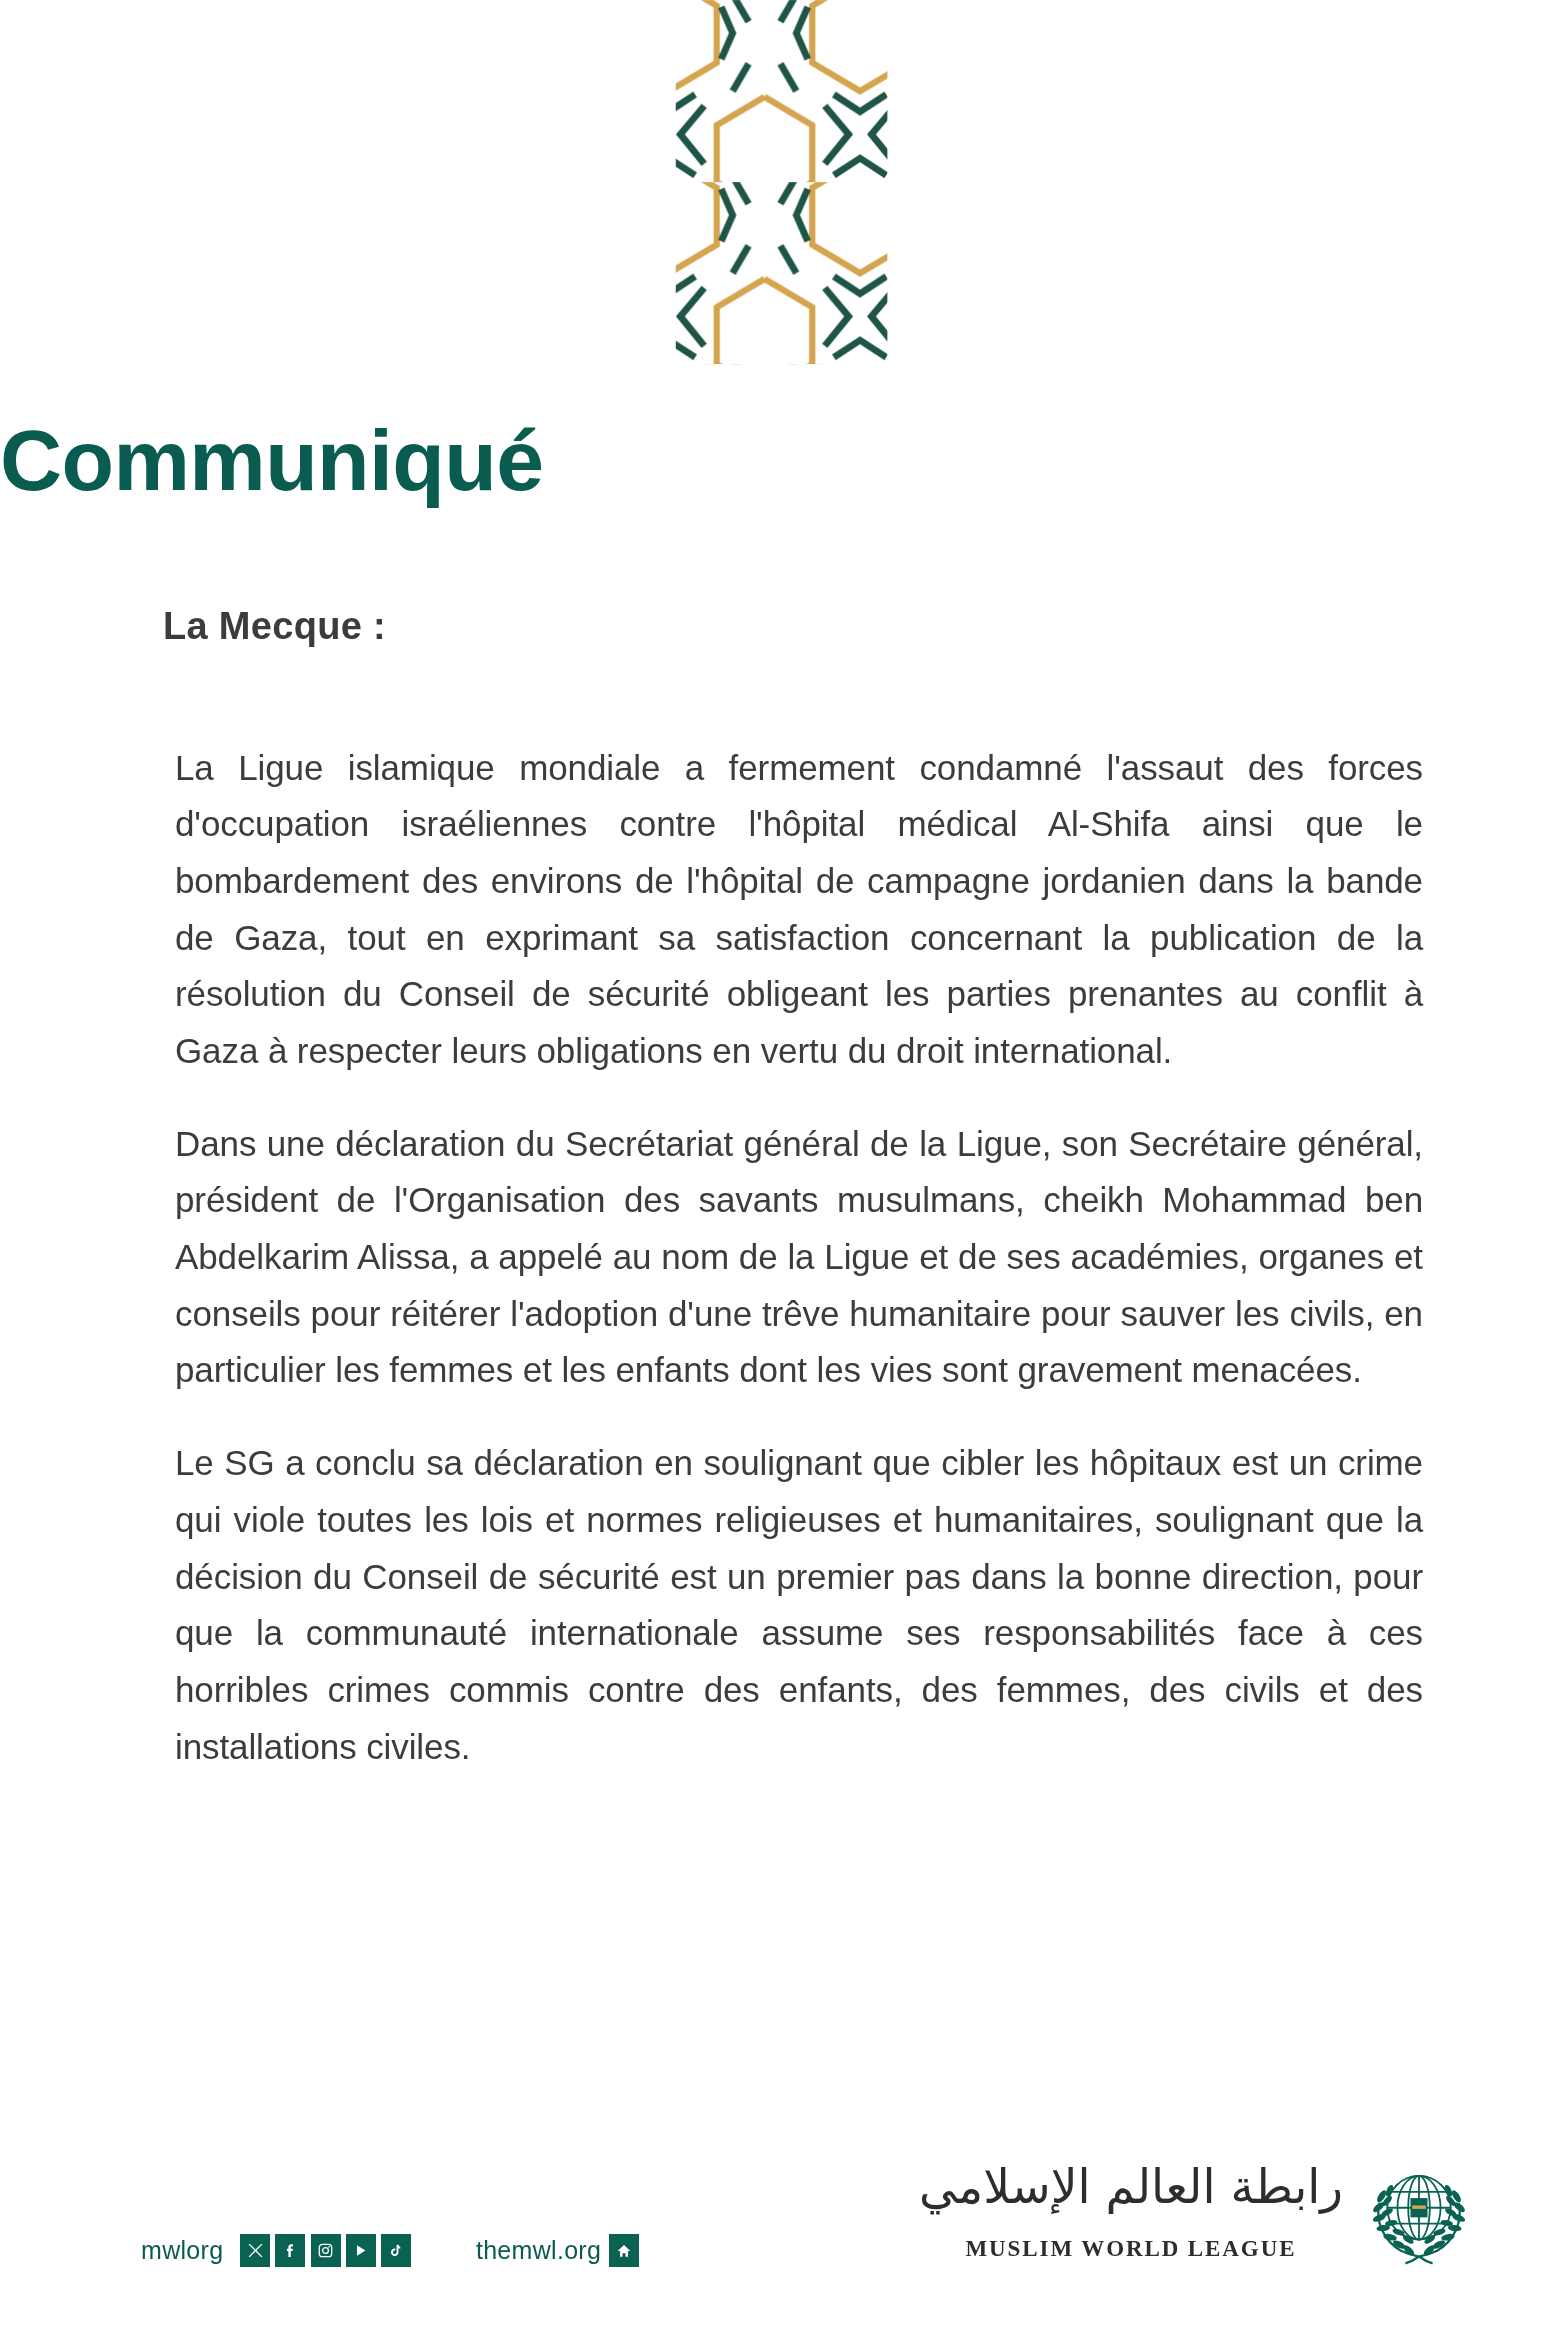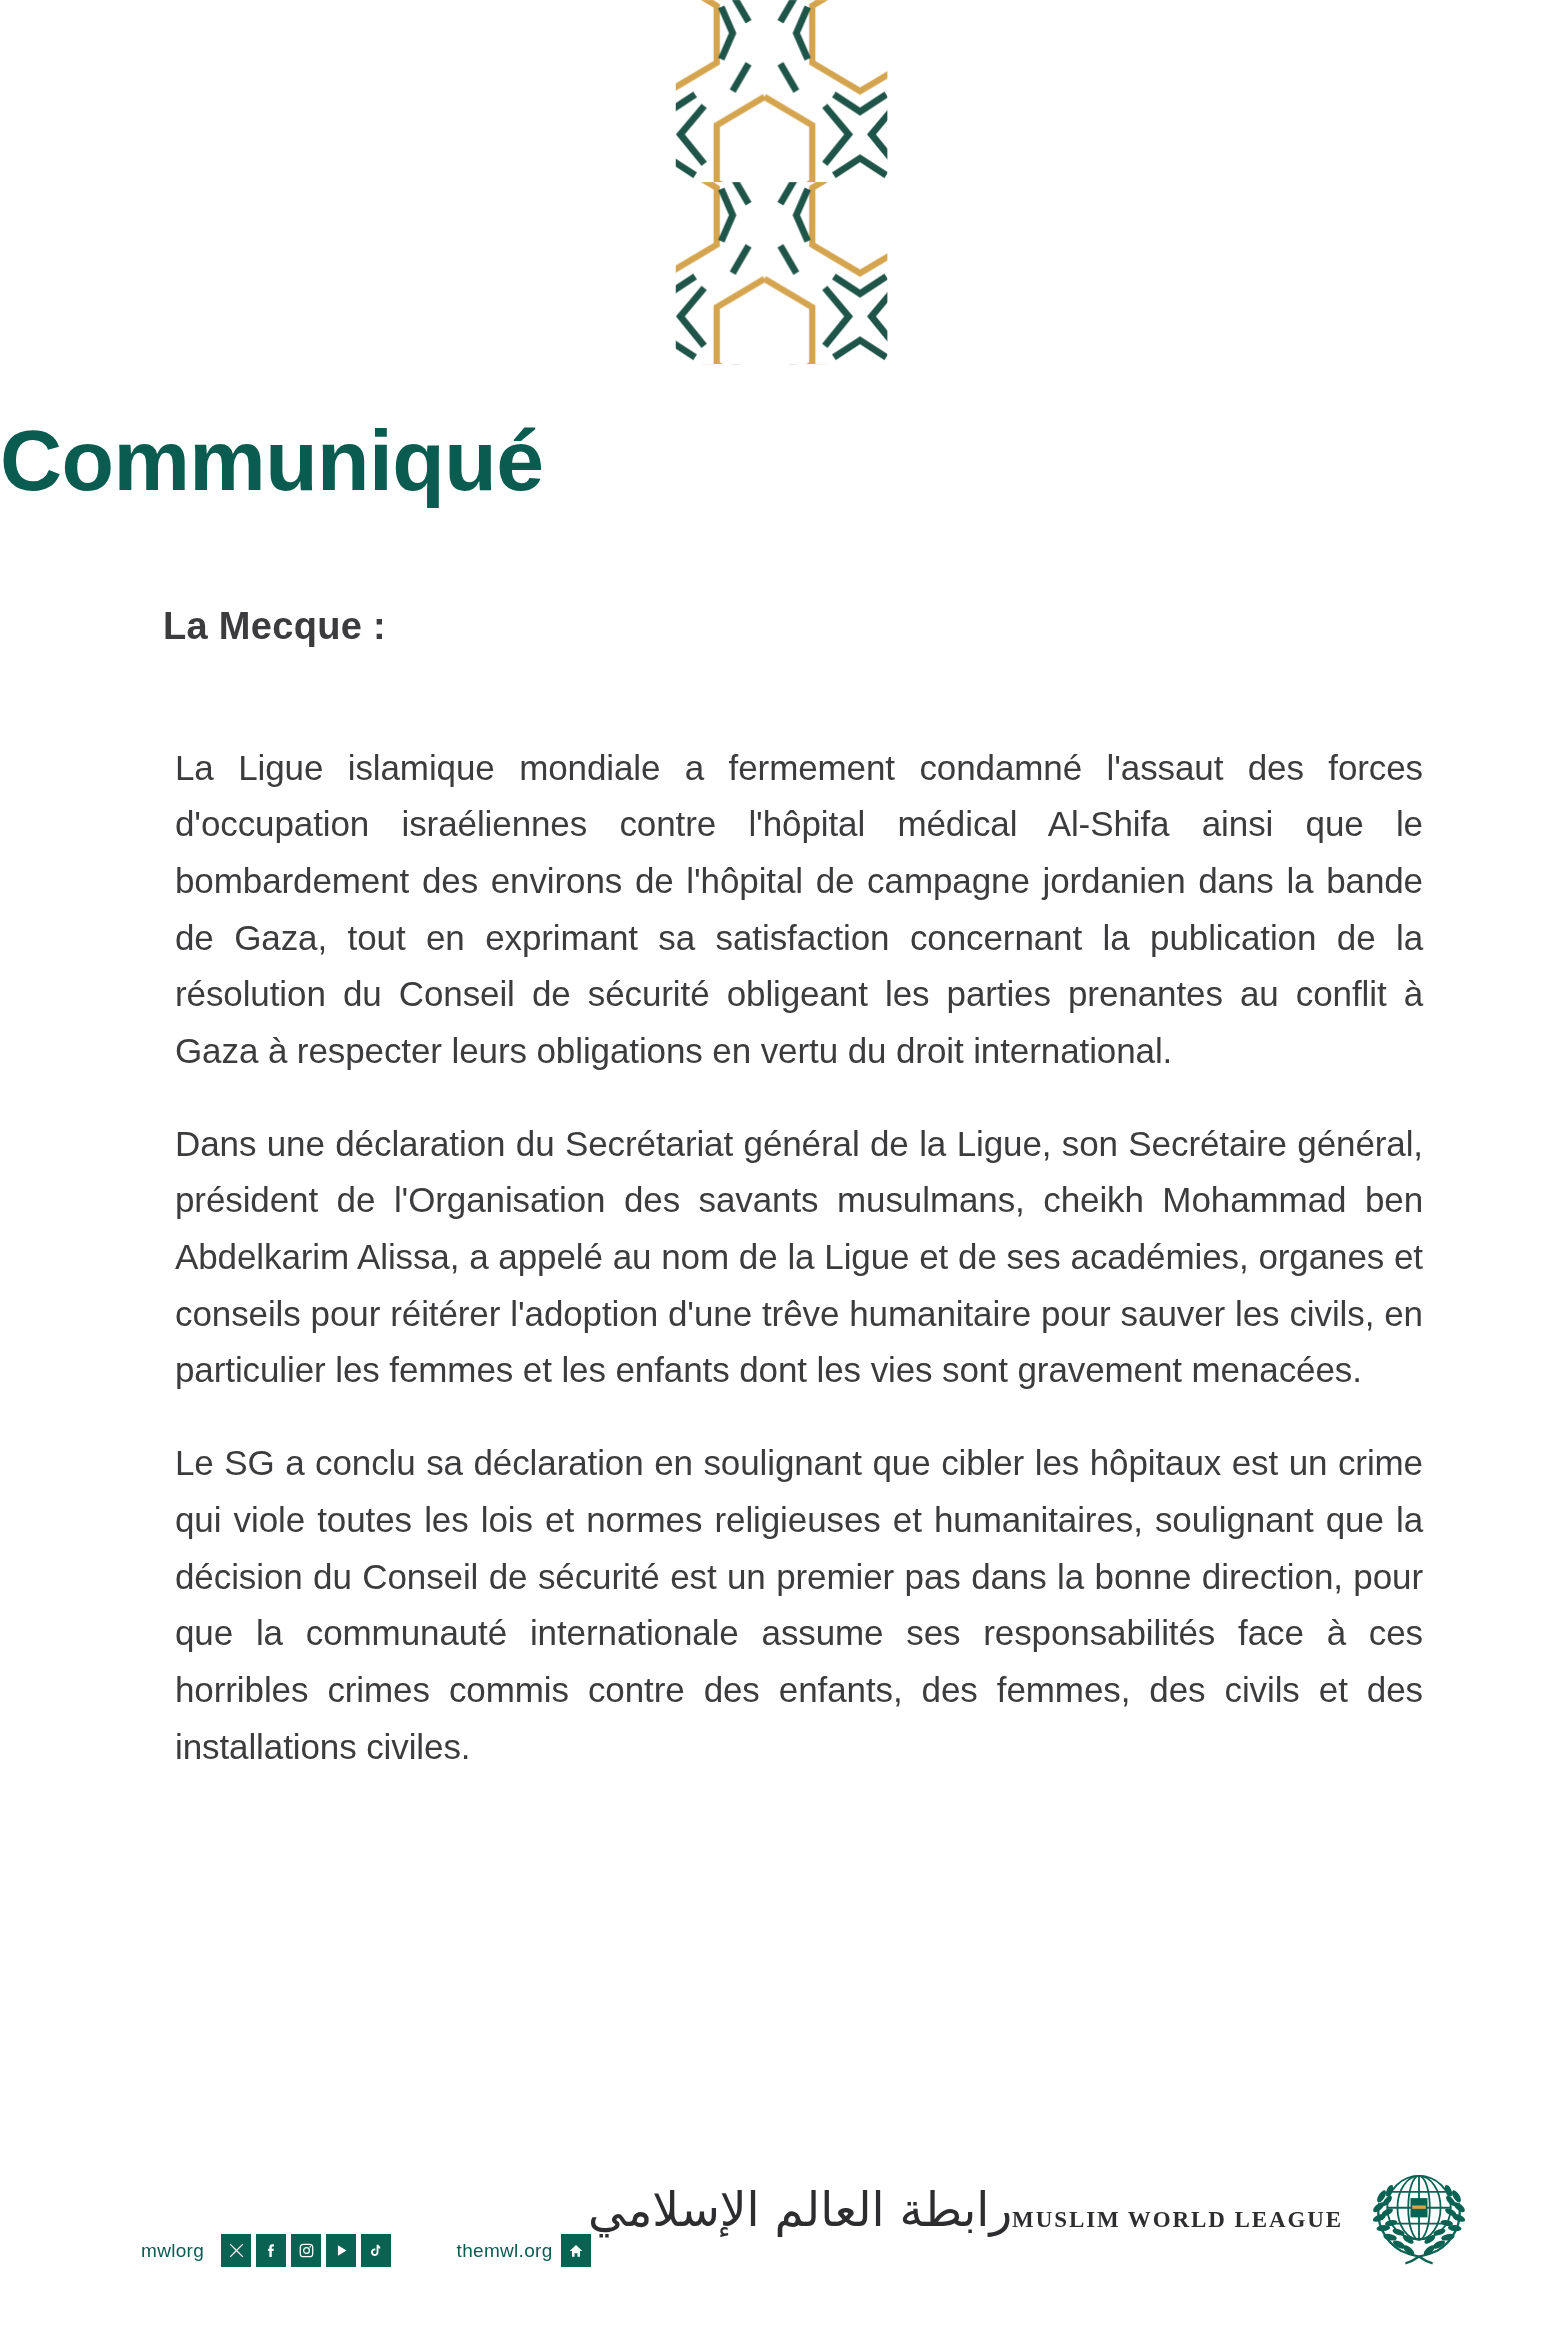--- a/index.html
+++ b/index.html
@@ -82,21 +82,21 @@
 
   .social-block {
     position: absolute;
     left: 141px;
     bottom: 63px;
     display: flex;
     align-items: center;
     gap: 10.2px;
   }
   .handle {
-    font-size: 19px;
+    font-size: 25px;
     color: #0a5c50;
     letter-spacing: 0.3px;
     white-space: nowrap;
   }
   .icon-row { display: flex; align-items: center; gap: 5.1px; margin-left: 6.8px; }
   .sq-icon {
     width: 30px;
     height: 33px;
     background: #0a6253;
     display: flex;
@@ -112,21 +112,21 @@
   }
 
   .logo-block {
     position: absolute;
     right: 84px;
     bottom: 61px;
     display: flex;
     align-items: center;
     gap: 17px;
   }
-  .logo-text { display: flex; align-items: center; }
+  .logo-text { display: flex; flex-direction: column; align-items: center; }
   .logo-arabic {
     font-size: 47px;
     color: #2d2d30;
     direction: rtl;
     line-height: 1.25;
     white-space: nowrap;
     font-family: "DejaVu Sans", sans-serif;
   }
   .logo-latin {
     font-size: 23px;

